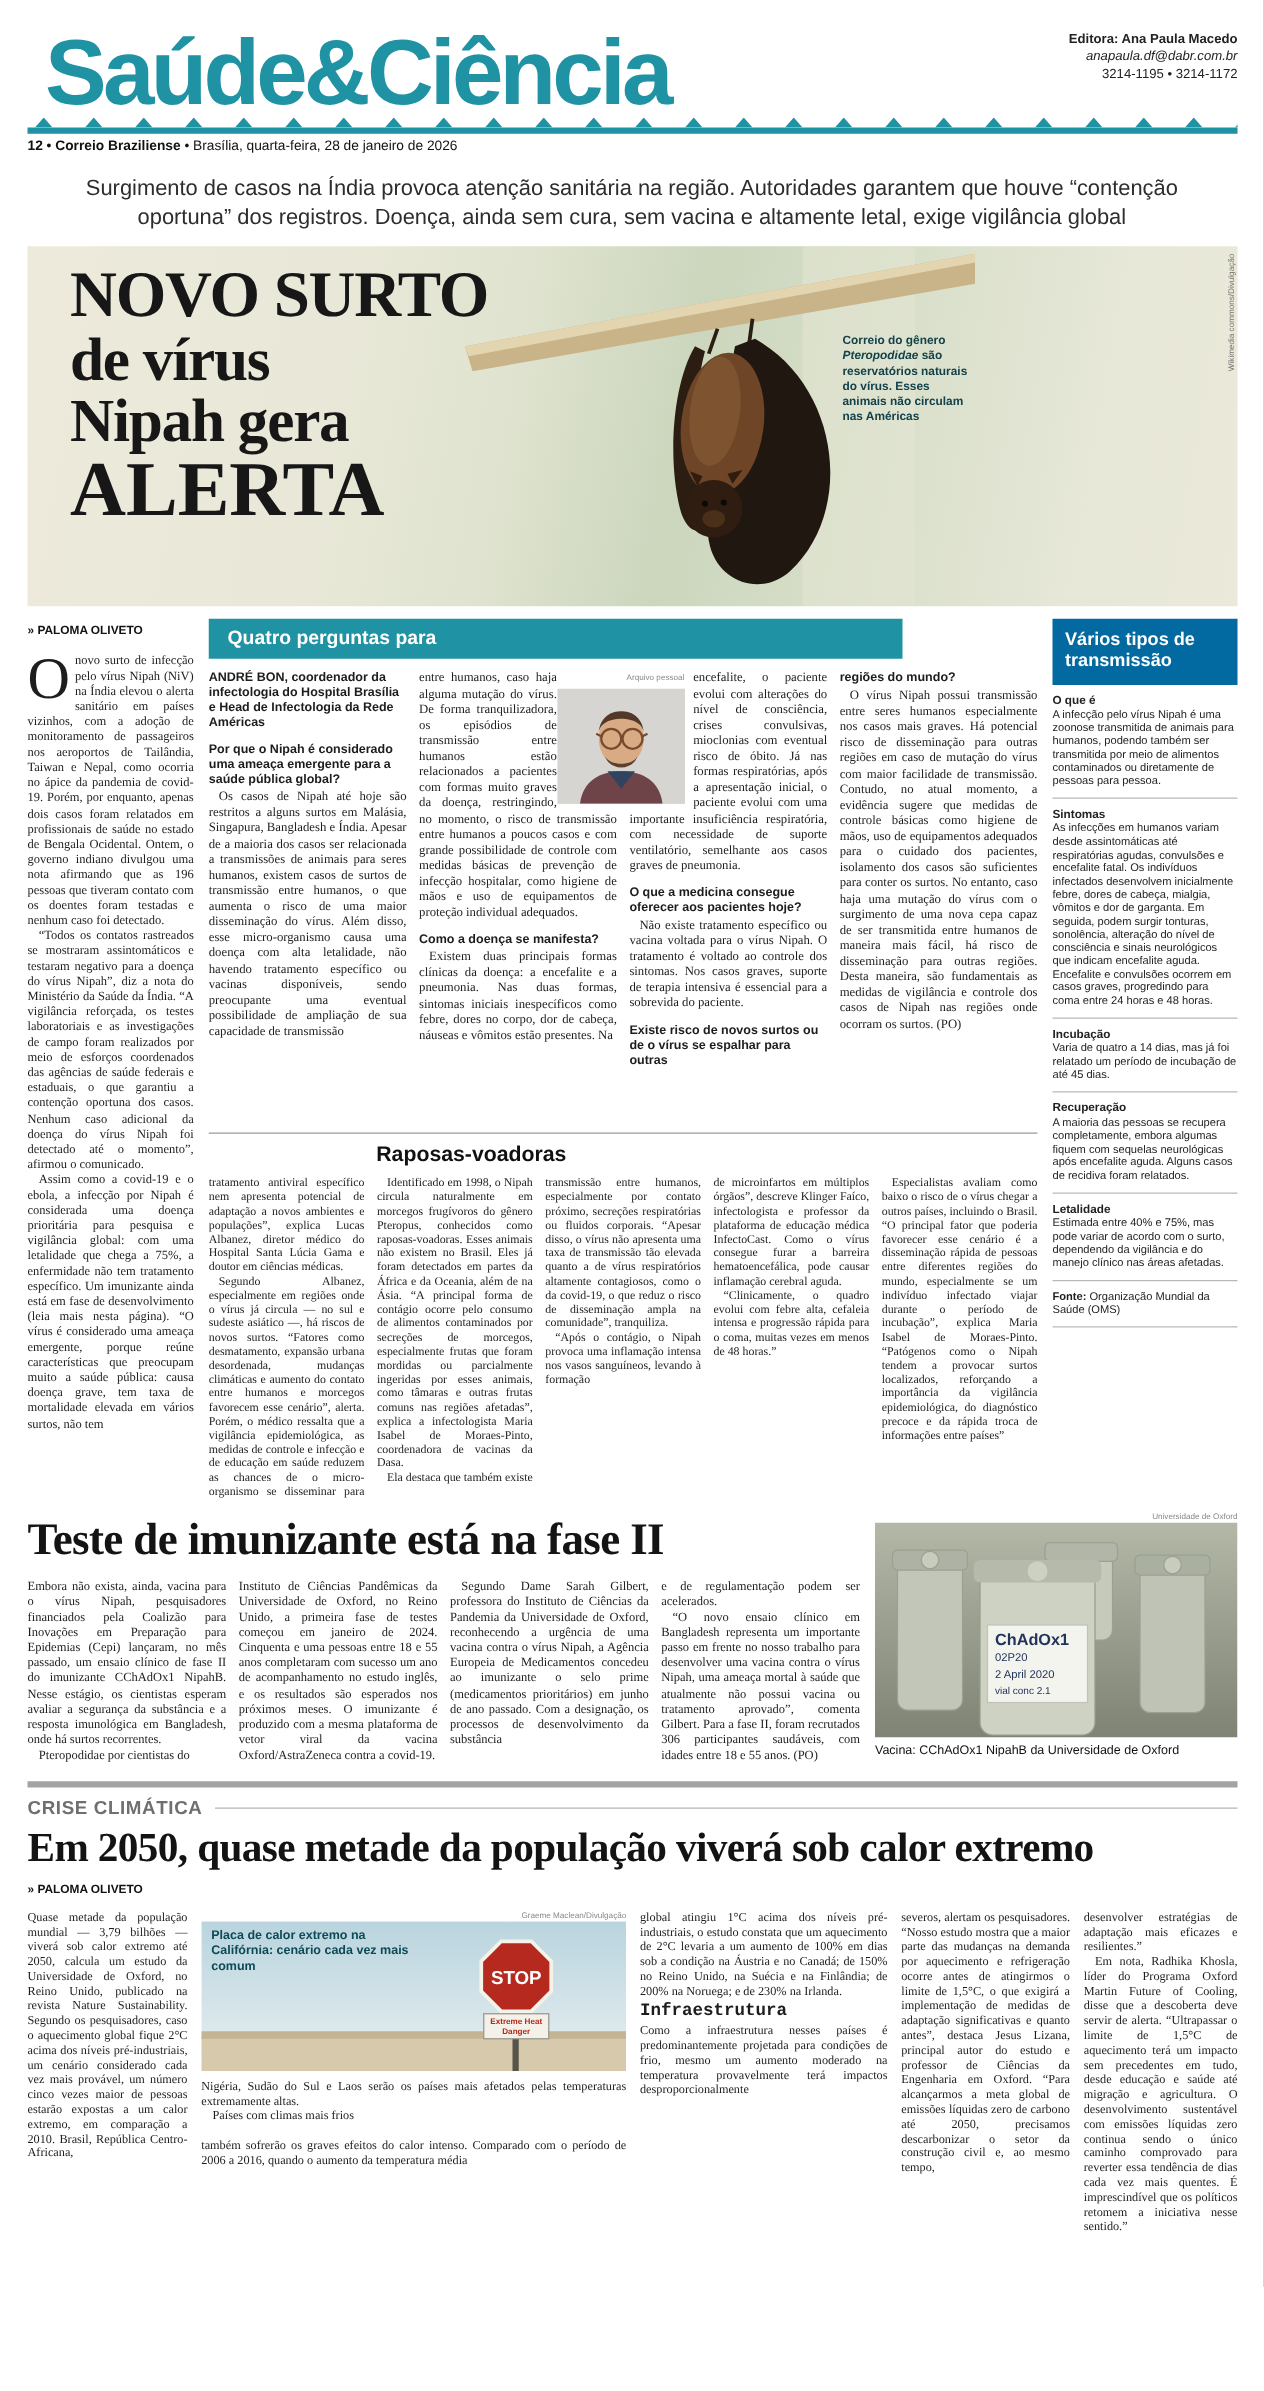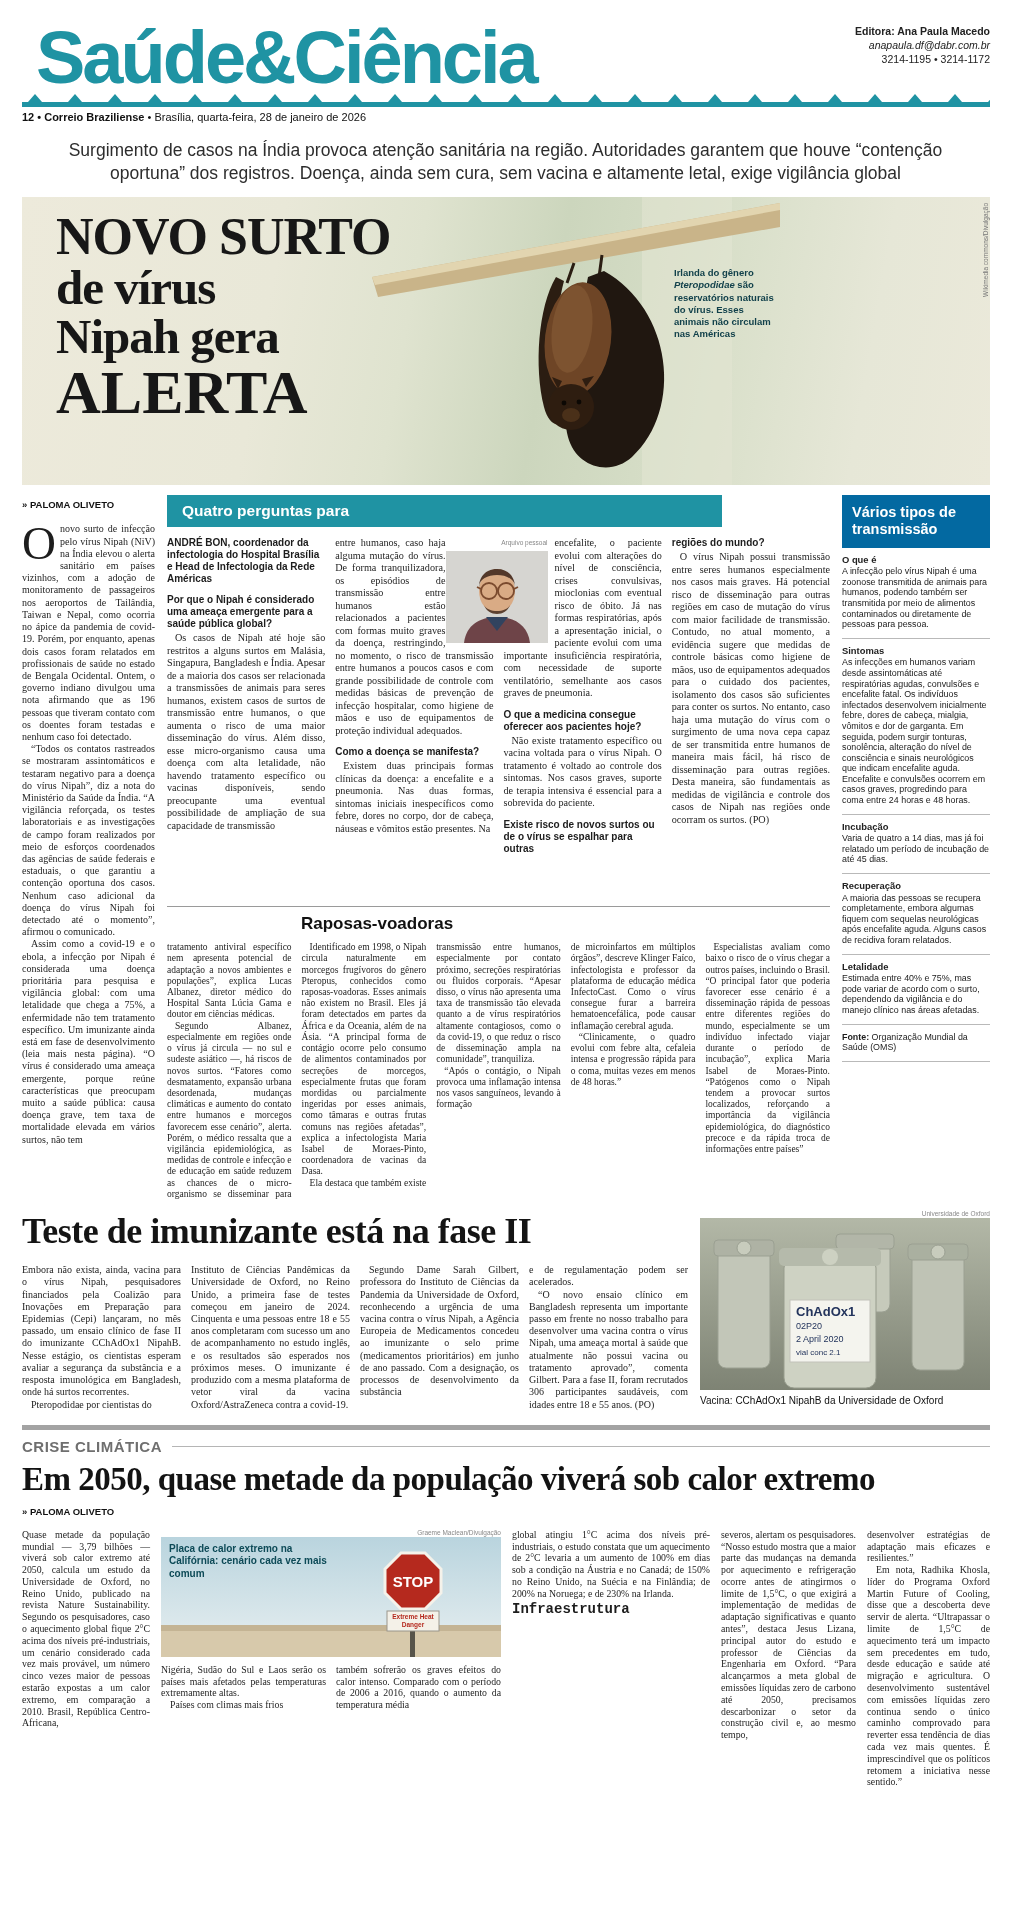--- a/index.html
+++ b/index.html
@@ -95,21 +95,21 @@
   .kicker-rule{flex:1;height:1px;background:#b5b5b5;margin-left:10px;}
   .climate-hl{font-size:33px;font-weight:700;letter-spacing:-.5px;margin:0 0 8px;color:#131313;}
   .climate-grid{display:grid;grid-template-columns:128px 340px 198px 135px 1fr;gap:0 11px;align-items:start;}
   .cl-col{font-size:9.8px;line-height:11.8px;text-align:justify;hyphens:auto;}
   .cl-col p{margin:0;}
   .cl-col p.ind{text-indent:9px;}
   .cl-sub{font-family:Liberation Mono, monospace;font-weight:700;font-size:14px;margin:5px 0 3px;text-align:left;}
   .heat-photo{position:relative;width:340px;height:120px;overflow:hidden;}
   .heat-caption{position:absolute;left:8px;top:6px;width:170px;font-family:"Liberation Sans",sans-serif;
                 font-weight:700;font-size:10px;line-height:1.25;color:#0d4a57;}
-  .heat-below{display:grid;grid-template-columns:1fr 1fr;gap:12px 10px;margin-top:7px;}
+  .heat-below{display:grid;grid-template-columns:1fr;gap:12px 10px;margin-top:7px;}
 </style>
 </head>
 <body>
 
 <div class="page">
 
   <header class="masthead">
     <div class="mast-row">
       <h1 class="mast-title">Saúde&amp;Ciência</h1>
       <div class="mast-editor">
@@ -170,21 +170,21 @@
         <circle cx="222" cy="206" r="2.4" fill="#0c0804"></circle>
         <circle cx="237" cy="205" r="2.4" fill="#0c0804"></circle>
       </svg>
     </div>
     <h2 class="hero-headline">
       <span class="hl1">NOVO SURTO</span>
       <span class="hl2">de vírus</span>
       <span class="hl3">Nipah gera</span>
       <span class="hl4">ALERTA</span>
     </h2>
-    <div class="hero-caption"><span>Irlanda do gênero </span><span class="it">Pteropodidae</span><span> são reservatórios naturais do vírus. Esses animais não circulam nas Américas</span></div>
+    <div class="hero-caption"><span>Correio do gênero </span><span class="it">Pteropodidae</span><span> são reservatórios naturais do vírus. Esses animais não circulam nas Américas</span></div>
     <div class="hero-credit">Wikimedia commons/Divulgação</div>
   </section>
 
   <section class="nipah">
 
     <div class="bodytext">
       <div class="byline">» PALOMA OLIVETO</div>
       <p><span class="dropcap">O</span><span>novo surto de infecção pelo vírus Nipah (NiV) na Índia elevou o alerta sanitário em países vizinhos, com a adoção de monitoramento de passageiros nos aeroportos de Tailândia, Taiwan e Nepal, como ocorria no ápice da pandemia de covid-19. Porém, por enquanto, apenas dois casos foram relatados em profissionais de saúde no estado de Bengala Ocidental. Ontem, o governo indiano divulgou uma nota afirmando que as 196 pessoas que tiveram contato com os doentes foram testadas e nenhum caso foi detectado.</span></p>
       <p class="ind">“Todos os contatos rastreados se mostraram assintomáticos e testaram negativo para a doença do vírus Nipah”, diz a nota do Ministério da Saúde da Índia. “A vigilância reforçada, os testes laboratoriais e as investigações de campo foram realizados por meio de esforços coordenados das agências de saúde federais e estaduais, o que garantiu a contenção oportuna dos casos. Nenhum caso adicional da doença do vírus Nipah foi detectado até o momento”, afirmou o comunicado.</p>
       <p class="ind">Assim como a covid-19 e o ebola, a infecção por Nipah é considerada uma doença prioritária para pesquisa e vigilância global: com uma letalidade que chega a 75%, a enfermidade não tem tratamento específico. Um imunizante ainda está em fase de desenvolvimento (leia mais nesta página). “O vírus é considerado uma ameaça emergente, porque reúne características que preocupam muito a saúde pública: causa doença grave, tem taxa de mortalidade elevada em vários surtos, não tem</p>
@@ -381,20 +381,21 @@
             <p class="ind">Países com climas mais frios</p>
           </div>
           <div class="cl-col">
             <p>também sofrerão os graves efeitos do calor intenso. Comparado com o período de 2006 a 2016, quando o aumento da temperatura média</p>
           </div>
         </div>
       </div>
       <div class="cl-col">
         <p>global atingiu 1°C acima dos níveis pré-industriais, o estudo constata que um aquecimento de 2°C levaria a um aumento de 100% em dias sob a condição na Áustria e no Canadá; de 150% no Reino Unido, na Suécia e na Finlândia; de 200% na Noruega; e de 230% na Irlanda.</p>
         <h3 class="cl-sub">Infraestrutura</h3>
+        <p>Como a infraestrutura nesses países é predominantemente projetada para condições de frio, mesmo um aumento moderado na temperatura provavelmente terá impactos desproporcionalmente</p>
       </div>
       <div class="cl-col">
         <p>severos, alertam os pesquisadores. “Nosso estudo mostra que a maior parte das mudanças na demanda por aquecimento e refrigeração ocorre antes de atingirmos o limite de 1,5°C, o que exigirá a implementação de medidas de adaptação significativas e quanto antes”, destaca Jesus Lizana, principal autor do estudo e professor de Ciências da Engenharia em Oxford. “Para alcançarmos a meta global de emissões líquidas zero de carbono até 2050, precisamos descarbonizar o setor da construção civil e, ao mesmo tempo,</p>
       </div>
       <div class="cl-col">
         <p>desenvolver estratégias de adaptação mais eficazes e resilientes.”</p>
         <p class="ind">Em nota, Radhika Khosla, líder do Programa Oxford Martin Future of Cooling, disse que a descoberta deve servir de alerta. “Ultrapassar o limite de 1,5°C de aquecimento terá um impacto sem precedentes em tudo, desde educação e saúde até migração e agricultura. O desenvolvimento sustentável com emissões líquidas zero continua sendo o único caminho comprovado para reverter essa tendência de dias cada vez mais quentes. É imprescindível que os políticos retomem a iniciativa nesse sentido.”</p>
       </div>
     </div>
   </section>

